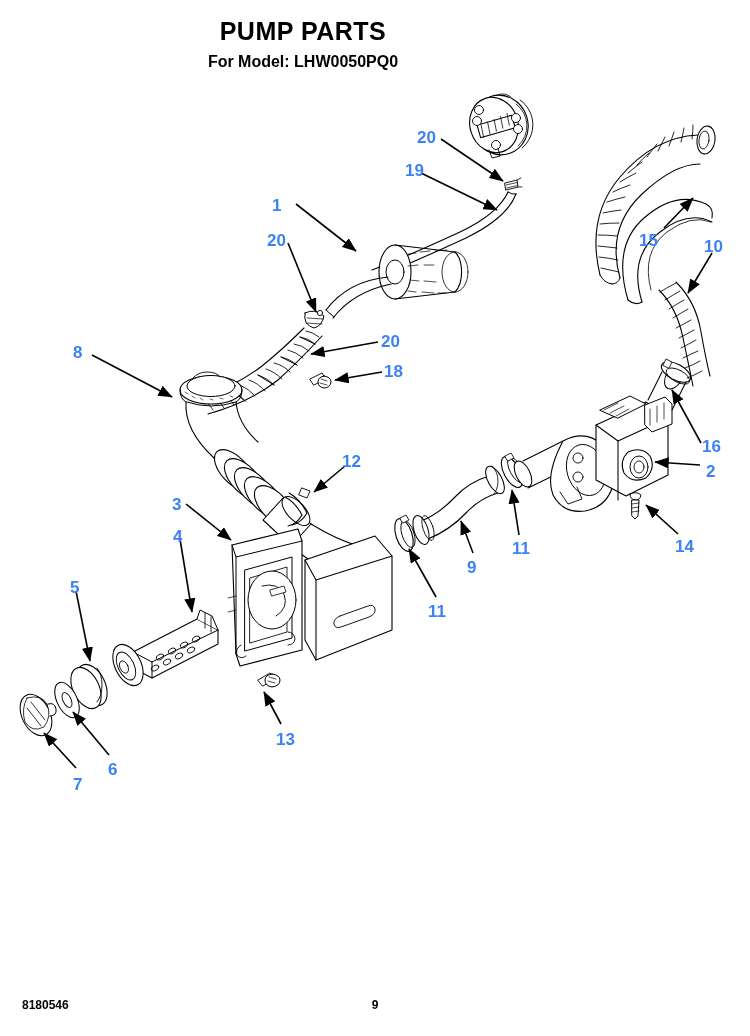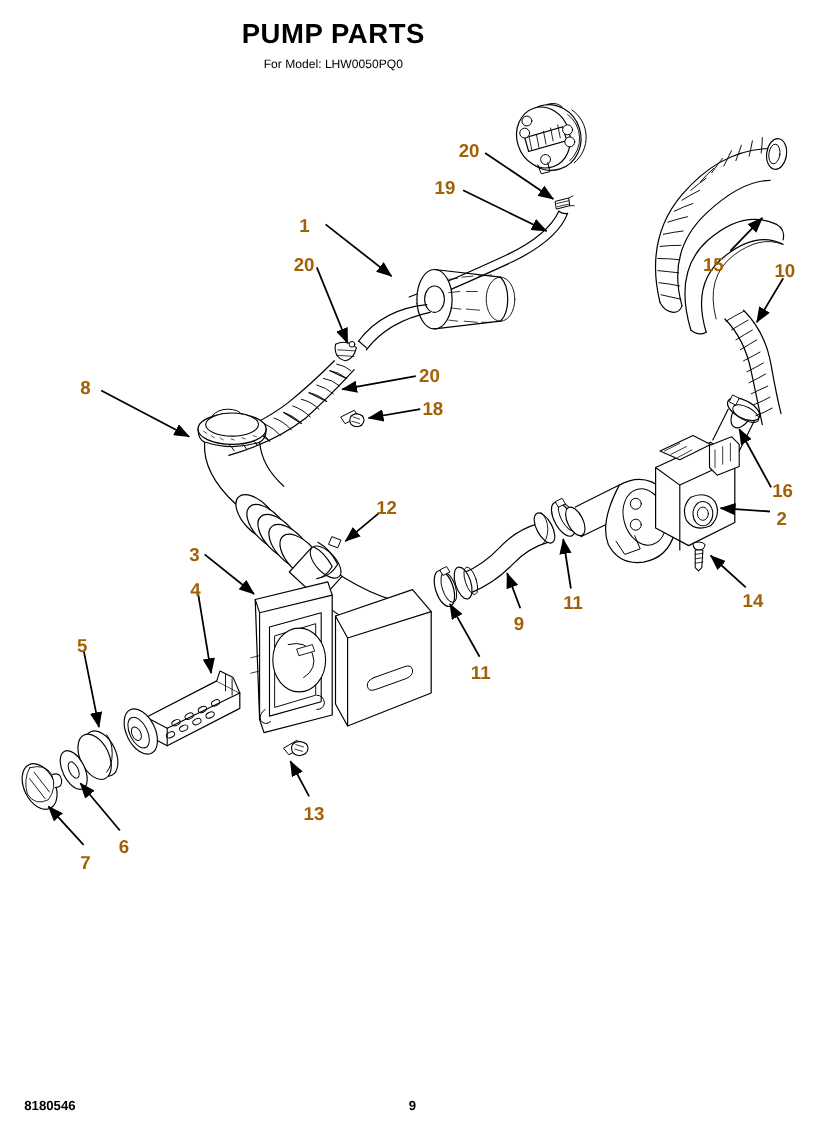--- a/index.html
+++ b/index.html
@@ -28,22 +28,22 @@
     text-align: center;
   }
   #doc-title {
     font-size: 25px;
     font-weight: bold;
     letter-spacing: 0.5px;
     line-height: 1.1;
     margin: 0;
   }
   #doc-model {
-    font-size: 11px;
-    font-weight: normal;
+    font-size: 16px;
+    font-weight: bold;
     margin-top: 7px;
     line-height: 1.15;
   }
   #doc-color {
     font-size: 12px;
     font-weight: bold;
     margin-top: 3px;
     line-height: 1.15;
   }
   
@@ -56,21 +56,21 @@
   }
   #drawing svg { display: block; }
   
   .callout {
     position: absolute;
     font-size: 17px;
     font-weight: bold;
     font-family: "Liberation Sans", sans-serif;
     line-height: 1;
     white-space: nowrap;
-    color: #a16207;
+    color: #3b82f6;
   }
   
   #footer {
     position: absolute;
     left: 0;
     top: 998px;
     width: 650px;
     height: 24px;
   }
   #footer-code {
@@ -437,21 +437,21 @@
         <line x1="109" y1="755" x2="73" y2="712"></line>
         <line x1="76" y1="768" x2="44" y2="733"></line>
         <line x1="281" y1="724" x2="264" y2="692"></line>
       </g>
     </svg>
   </div>
 
   <div class="callout" style="left:272px; top:197px;">1</div>
   <div class="callout" style="left:267px; top:232px;">20</div>
   <div class="callout" style="left:417px; top:129px;">20</div>
-  <div class="callout" style="left:395px; top:162px;">19</div>
+  <div class="callout" style="left:405px; top:162px;">19</div>
   <div class="callout" style="left:639px; top:232px;">15</div>
   <div class="callout" style="left:704px; top:238px;">10</div>
   <div class="callout" style="left:73px;  top:344px;">8</div>
   <div class="callout" style="left:381px; top:333px;">20</div>
   <div class="callout" style="left:384px; top:363px;">18</div>
   <div class="callout" style="left:702px; top:438px;">16</div>
   <div class="callout" style="left:706px; top:463px;">2</div>
   <div class="callout" style="left:342px; top:453px;">12</div>
   <div class="callout" style="left:675px; top:538px;">14</div>
   <div class="callout" style="left:512px; top:540px;">11</div>

